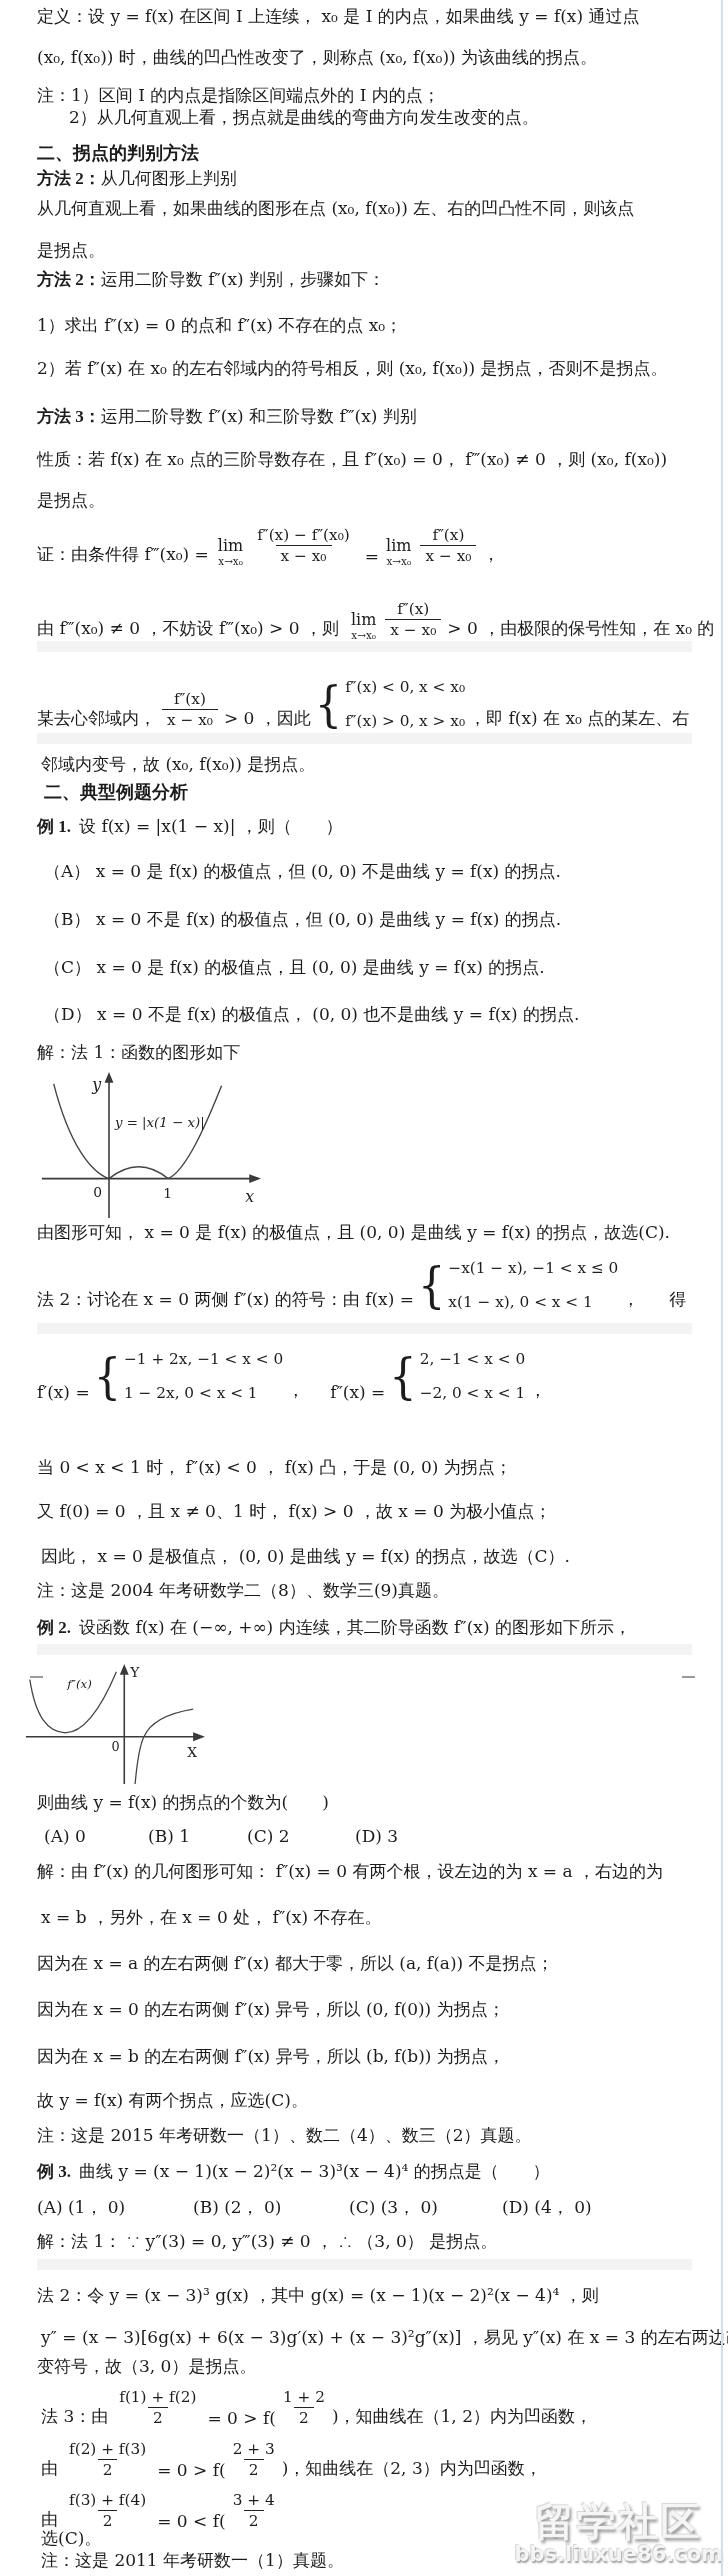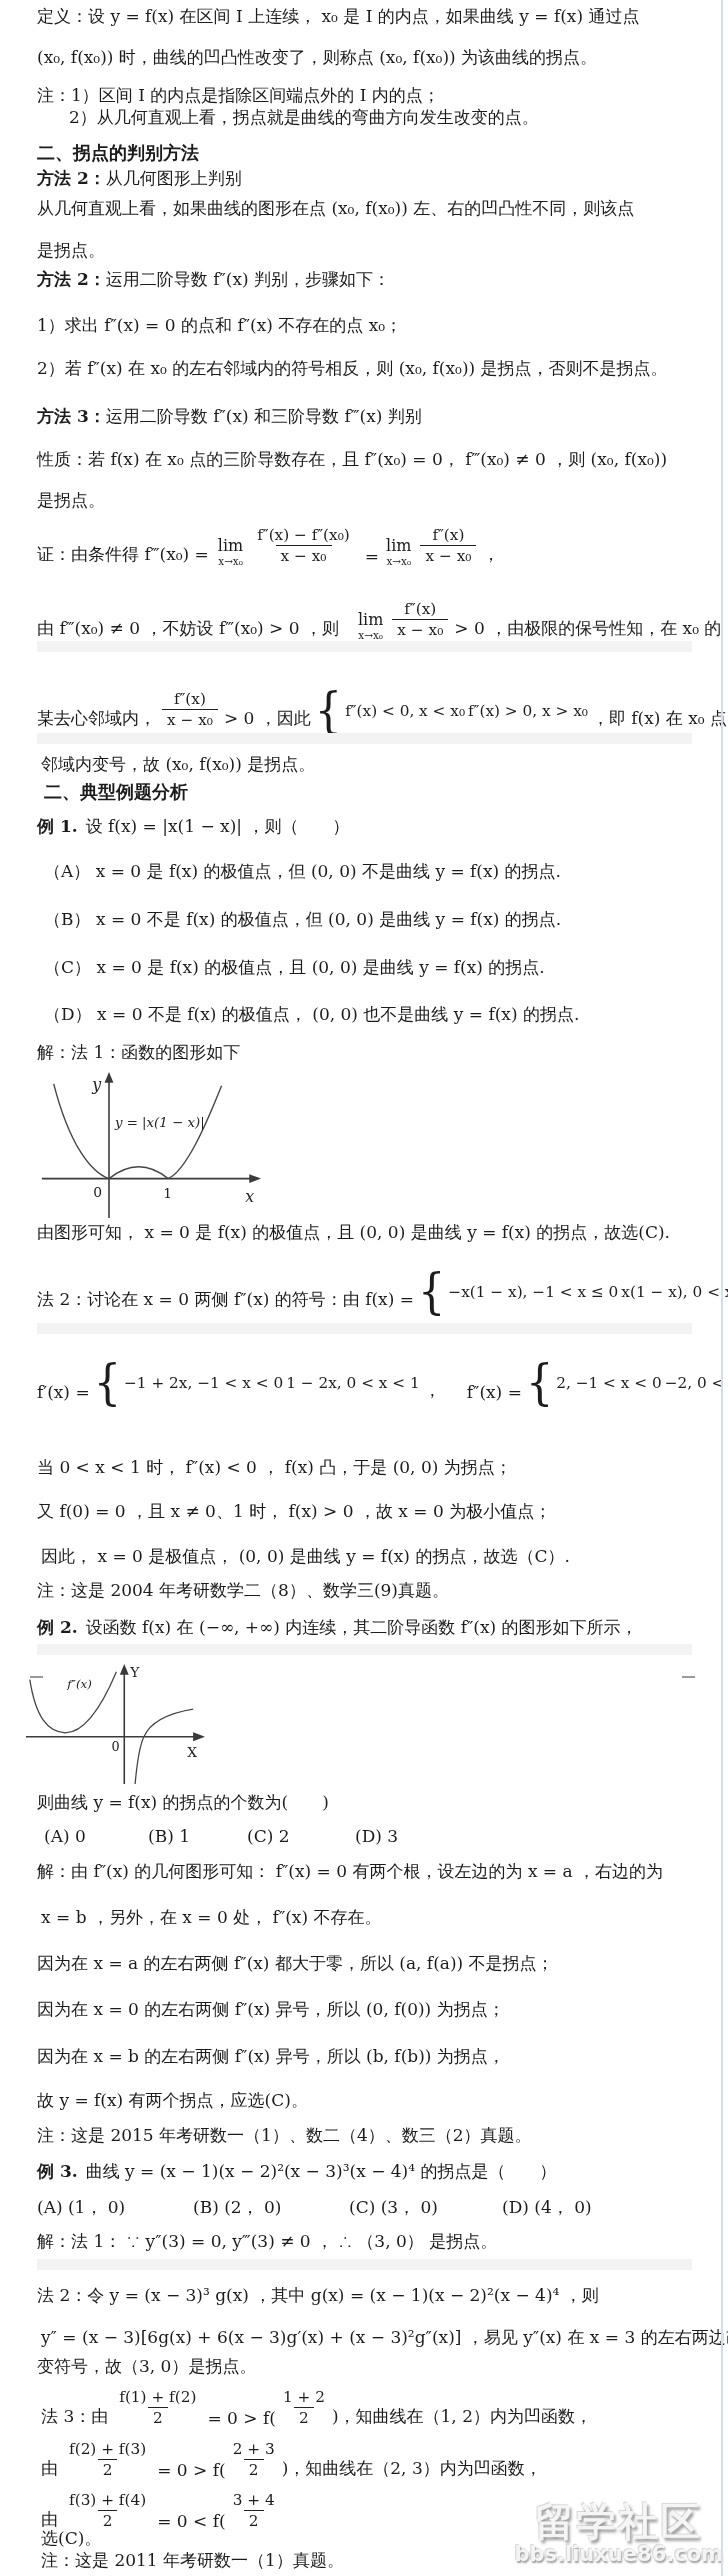--- a/index.html
+++ b/index.html
@@ -2,34 +2,34 @@
 <html><head>
 <meta charset="utf-8">
 <style>
   html,body{margin:0;padding:0;background:#ffffff;}
   #canvas{
     position:relative;width:729px;height:2576px;background:#ffffff;overflow:hidden;
     font-family:"DejaVu Serif","Liberation Serif",serif;color:#1c1c1c;
   }
   .line{position:absolute;left:37px;font-size:17px;line-height:24px;white-space:nowrap;}
   .row{position:absolute;left:37px;display:flex;align-items:flex-end;font-size:17px;white-space:nowrap;}
-  .b{font-weight:bold;}
+  .b{font-weight:bold;font-family:Liberation Serif, serif;}
   .l45{left:44px;} .l70{left:69px;} .l42{left:41px;}
   .band{position:absolute;left:37px;width:655px;height:11px;background:#f3f3f3;}
   .vline{position:absolute;left:721px;top:0;width:2px;height:2576px;background:#cfe0ec;}
   .dash{position:absolute;width:13px;height:2px;background:#9a9a9a;}
   .frac{display:inline-flex;flex-direction:column;align-items:center;margin:0 6px;line-height:1.25;}
   .frac .num{padding:0 5px;font-size:15.3px;}
   .frac .den{padding:1px 5px 0 5px;border-top:1.4px solid #222;font-size:15.3px;}
   .lim{display:inline-flex;flex-direction:column;align-items:center;line-height:1;margin:0 3px;}
   .lim .limword{font-size:16px;}
   .lim .limsub{font-size:10.4px;margin-top:2px;}
   .cases{display:inline-flex;align-items:center;margin:0 4px;}
   .cases .brace{font-size:43px;font-weight:300;line-height:0.9;transform:scaleY(1.12);margin-right:3px;}
-  .cases .rows{display:flex;flex-direction:row;gap:3px;font-size:15.3px;text-align:left;}
+  .cases .rows{display:flex;flex-direction:column;gap:16px;font-size:15.3px;text-align:left;}
   .gap26{margin-left:26px;}
   .gap30{margin-left:30px;}
   .optrow{display:flex;gap:0;}
   .optrow span{display:inline-block;}
   .svgt{font-family:"DejaVu Serif","Liberation Serif",serif;fill:#222;}
   .it{font-style:italic;}
   .graphsvg{position:absolute;}
   .watermark{position:absolute;right:6px;top:2502px;text-align:center;
     font-family:"DejaVu Sans","Liberation Sans",sans-serif;font-weight:bold;color:#f5f5f5;}
   .wm1{font-size:39px;letter-spacing:3px;text-shadow:2px 3px 3px #9c9c9c,-1px -1px 1px #d5d5d5;line-height:1.05;}
@@ -81,21 +81,21 @@
       <span class="limsub">x→x₀</span>
     </span>
     <span class="frac">
       <span class="num">f″(x)</span>
       <span class="den">x − x₀</span>
     </span>
     <span>，</span>
   </div>
 
   <div class="row" style="top:589px;height:51px">
-    <span style="margin-right:16px">由 f‴(x₀) ≠ 0 ，不妨设 f‴(x₀) &gt; 0 ，则</span>
+    <span style="margin-right:9px">由 f‴(x₀) ≠ 0 ，不妨设 f‴(x₀) &gt; 0 ，则</span>
     <span class="lim">
       <span class="limword">lim</span>
       <span class="limsub">x→x₀</span>
     </span>
     <span class="frac">
       <span class="num">f″(x)</span>
       <span class="den">x − x₀</span>
     </span>
     <span>&gt; 0 ，由极限的保号性知，在 x₀ 的</span>
   </div>

